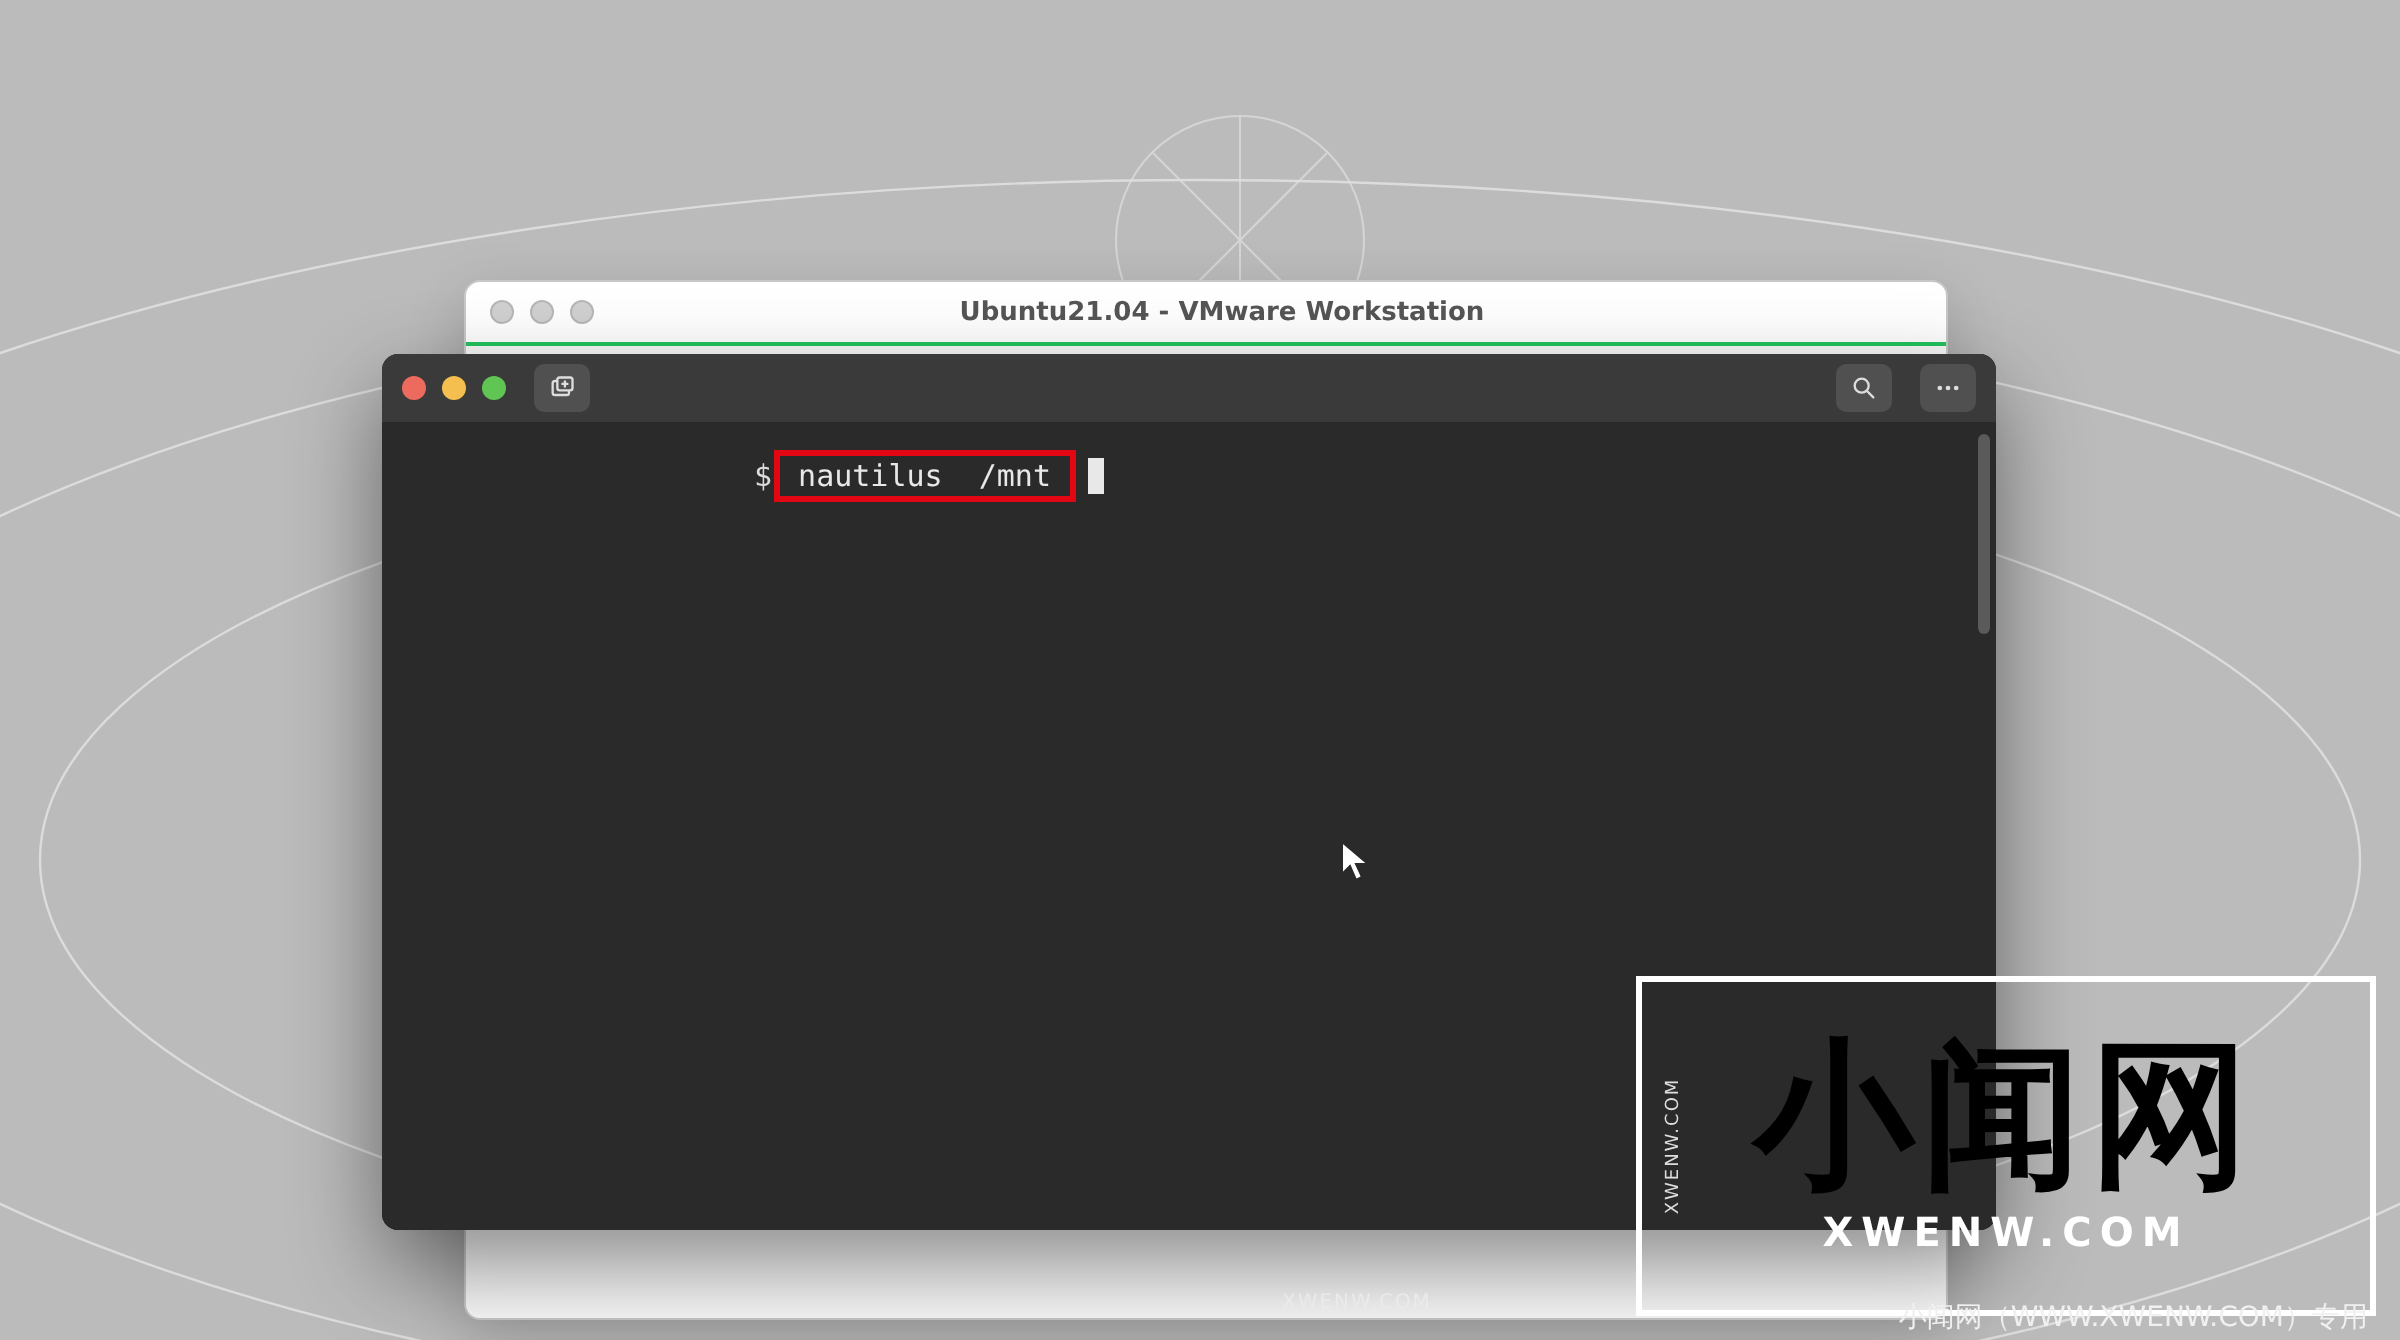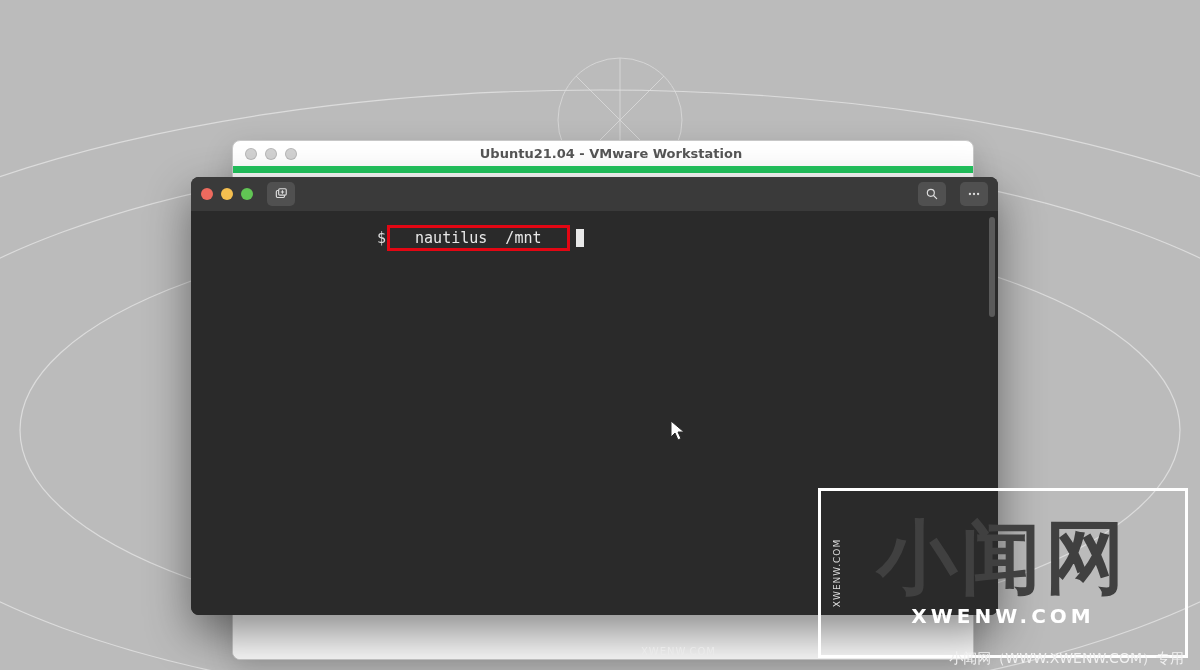--- a/index.html
+++ b/index.html
@@ -27,21 +27,21 @@
     border-radius: 8px;
     box-shadow: 0 10px 30px rgba(0,0,0,0.18);
     display: flex;
     flex-direction: column;
   }
   .vmware-titlebar {
     height: 32px;
     display: flex;
     align-items: center;
     padding: 0 12px;
-    border-bottom: 7px solid #22c55e;
+    border-bottom: 2px solid #22c55e;
   }
   .traffic-lights {
     display: flex; gap: 8px;
   }
   .tl {
     width: 12px; height: 12px; border-radius: 50%;
     background: #d1d1d1;
     border: 0.5px solid rgba(0,0,0,0.12);
   }
   .vmware-title {
@@ -119,21 +119,21 @@
     display: flex;
     align-items: center;
   }
   .prompt-symbol {
     color: #dcdcdc;
     margin-right: 1px;
   }
   .cmd-highlight {
     background: transparent;
     border: 3px solid #e30613;
-    padding: 0 16px;
+    padding: 0 0;
     color: #e8e8e8;
     display: inline-block;
   }
   .cursor {
     display: inline-block;
     width: 8px; height: 18px;
     background: #e8e8e8;
     margin-left: 6px;
     vertical-align: -3px;
   }
@@ -155,21 +155,21 @@
     display: flex;
     flex-direction: column;
     align-items: center;
     justify-content: center;
     padding: 6px 10px;
     pointer-events: none;
   }
   .watermark .big {
     font-size: 80px;
     font-weight: 700;
-    color: #404040;
+    color: #000000;
     letter-spacing: 4px;
     line-height: 1;
   }
   .watermark .url {
     font-size: 20px;
     font-weight: 600;
     color: #ffffff;
     letter-spacing: 4px;
     margin-top: 6px;
   }

